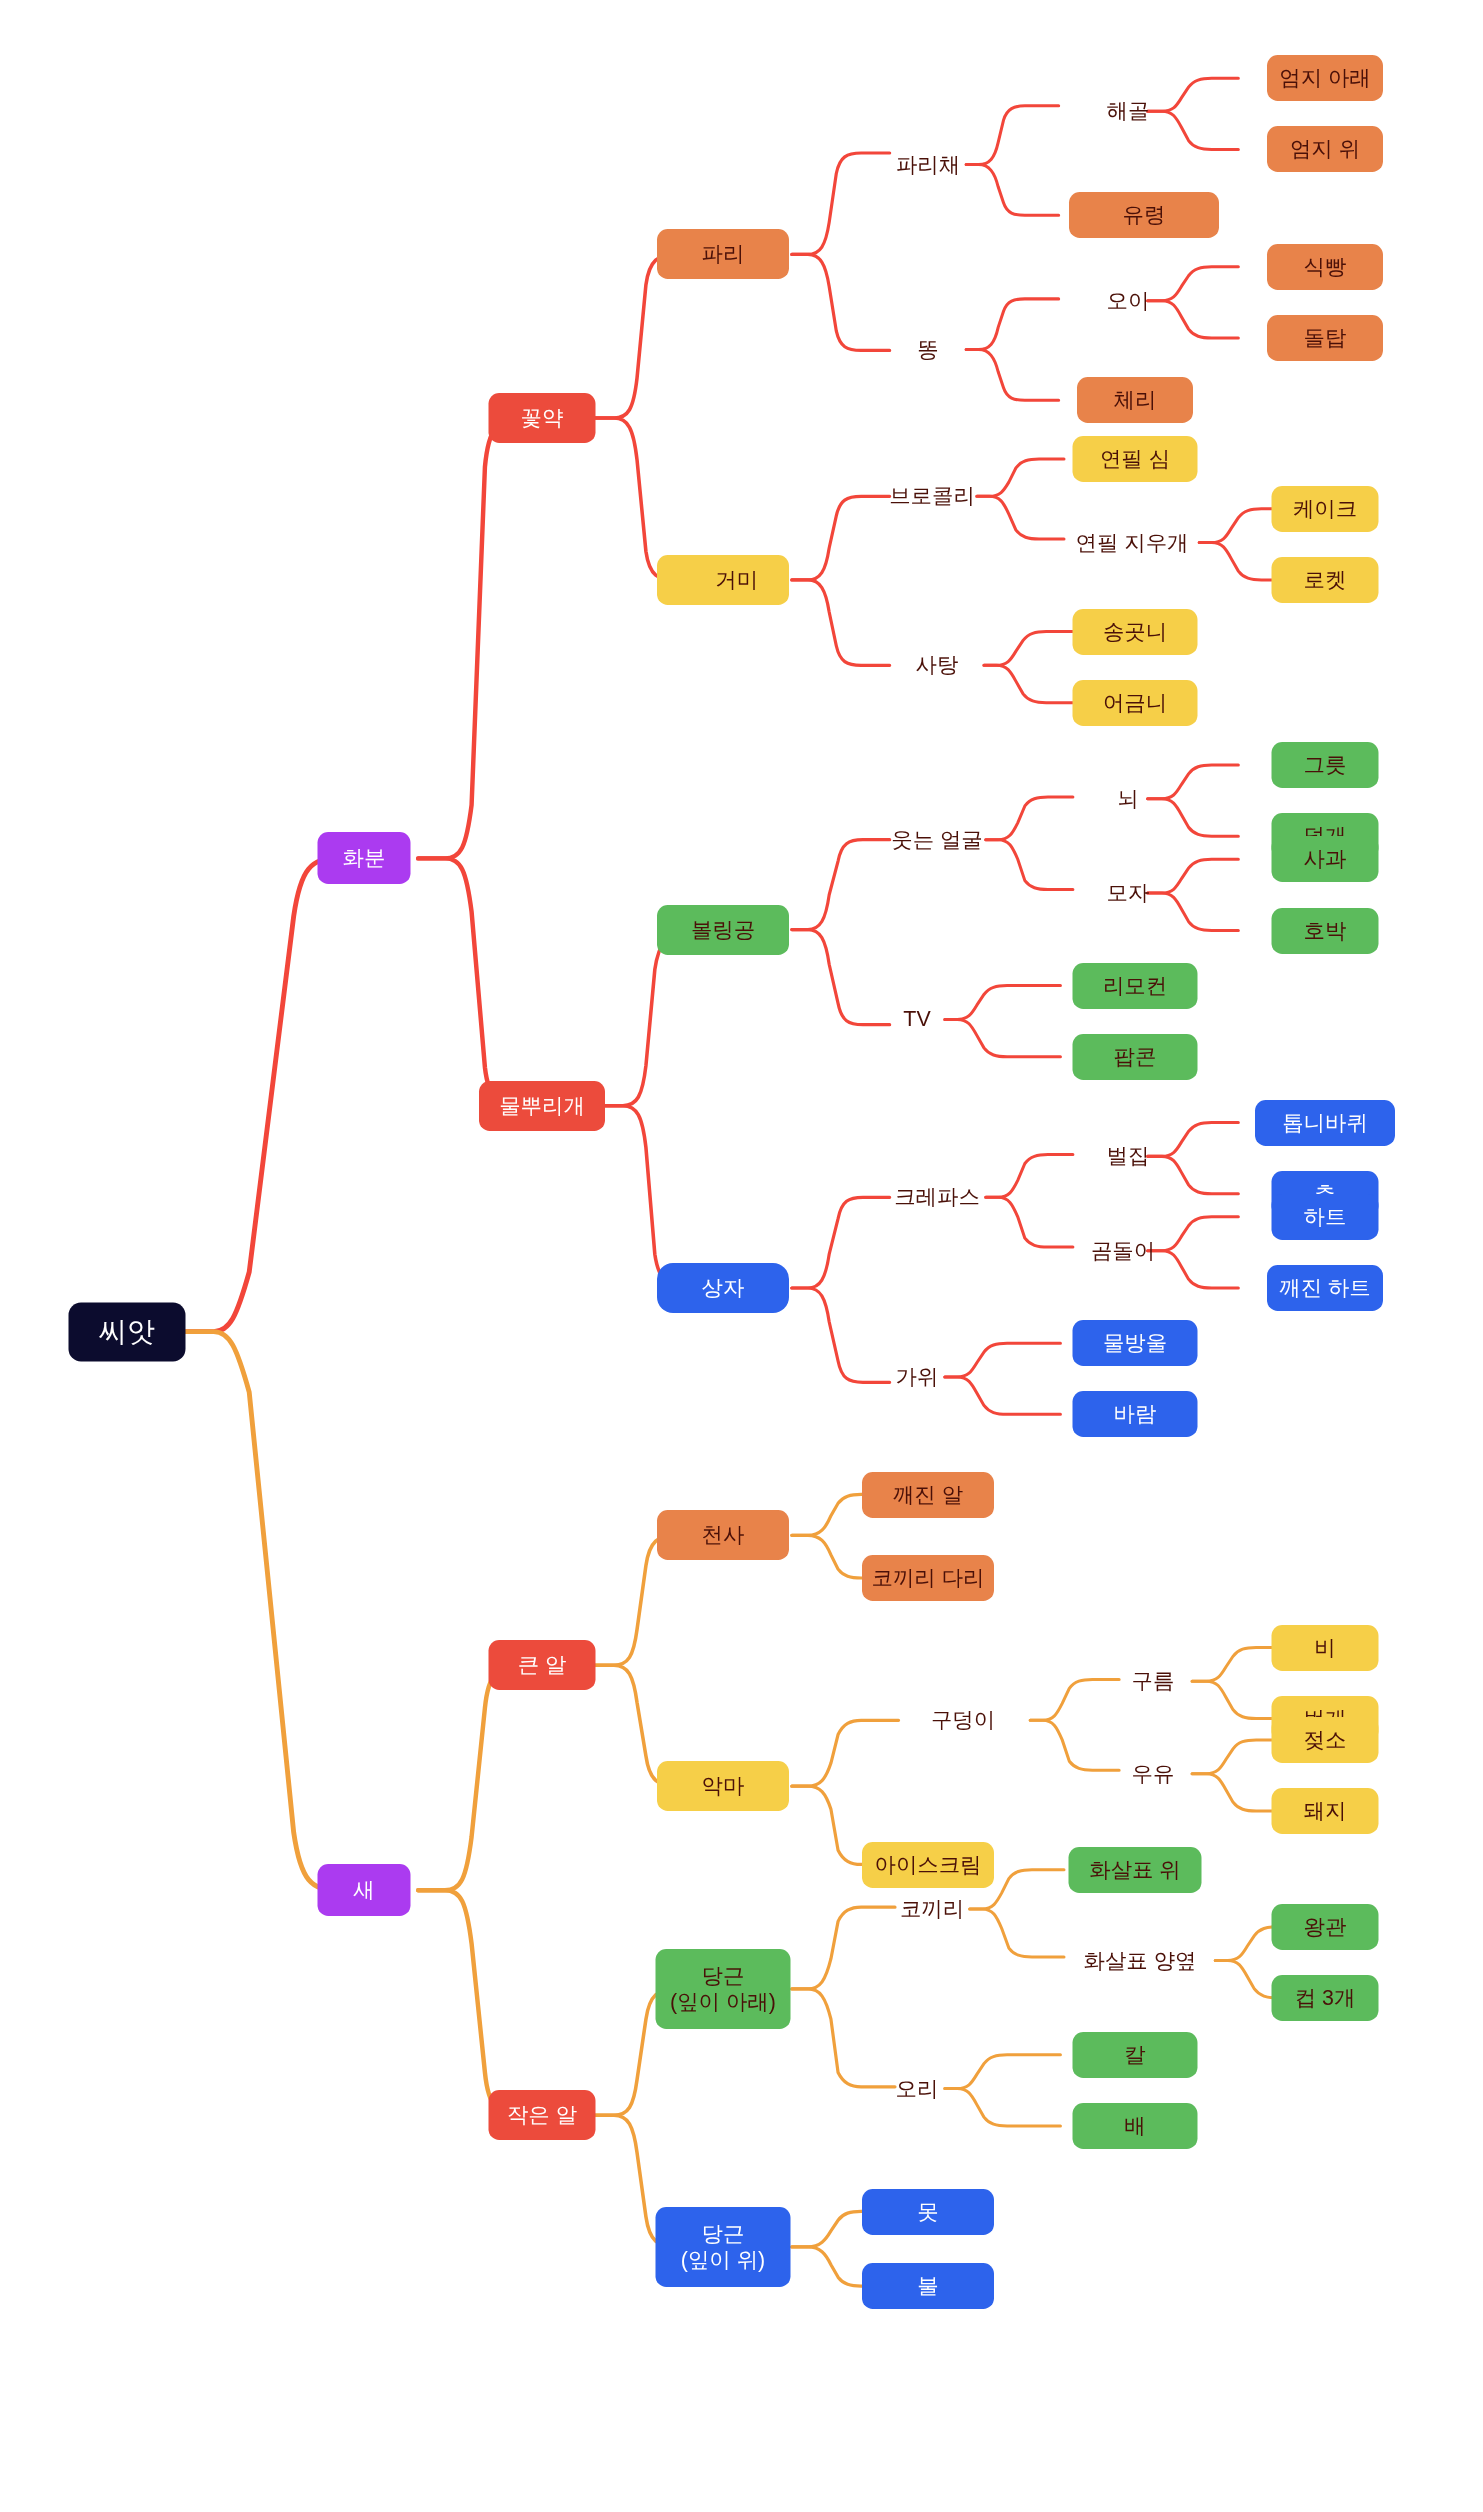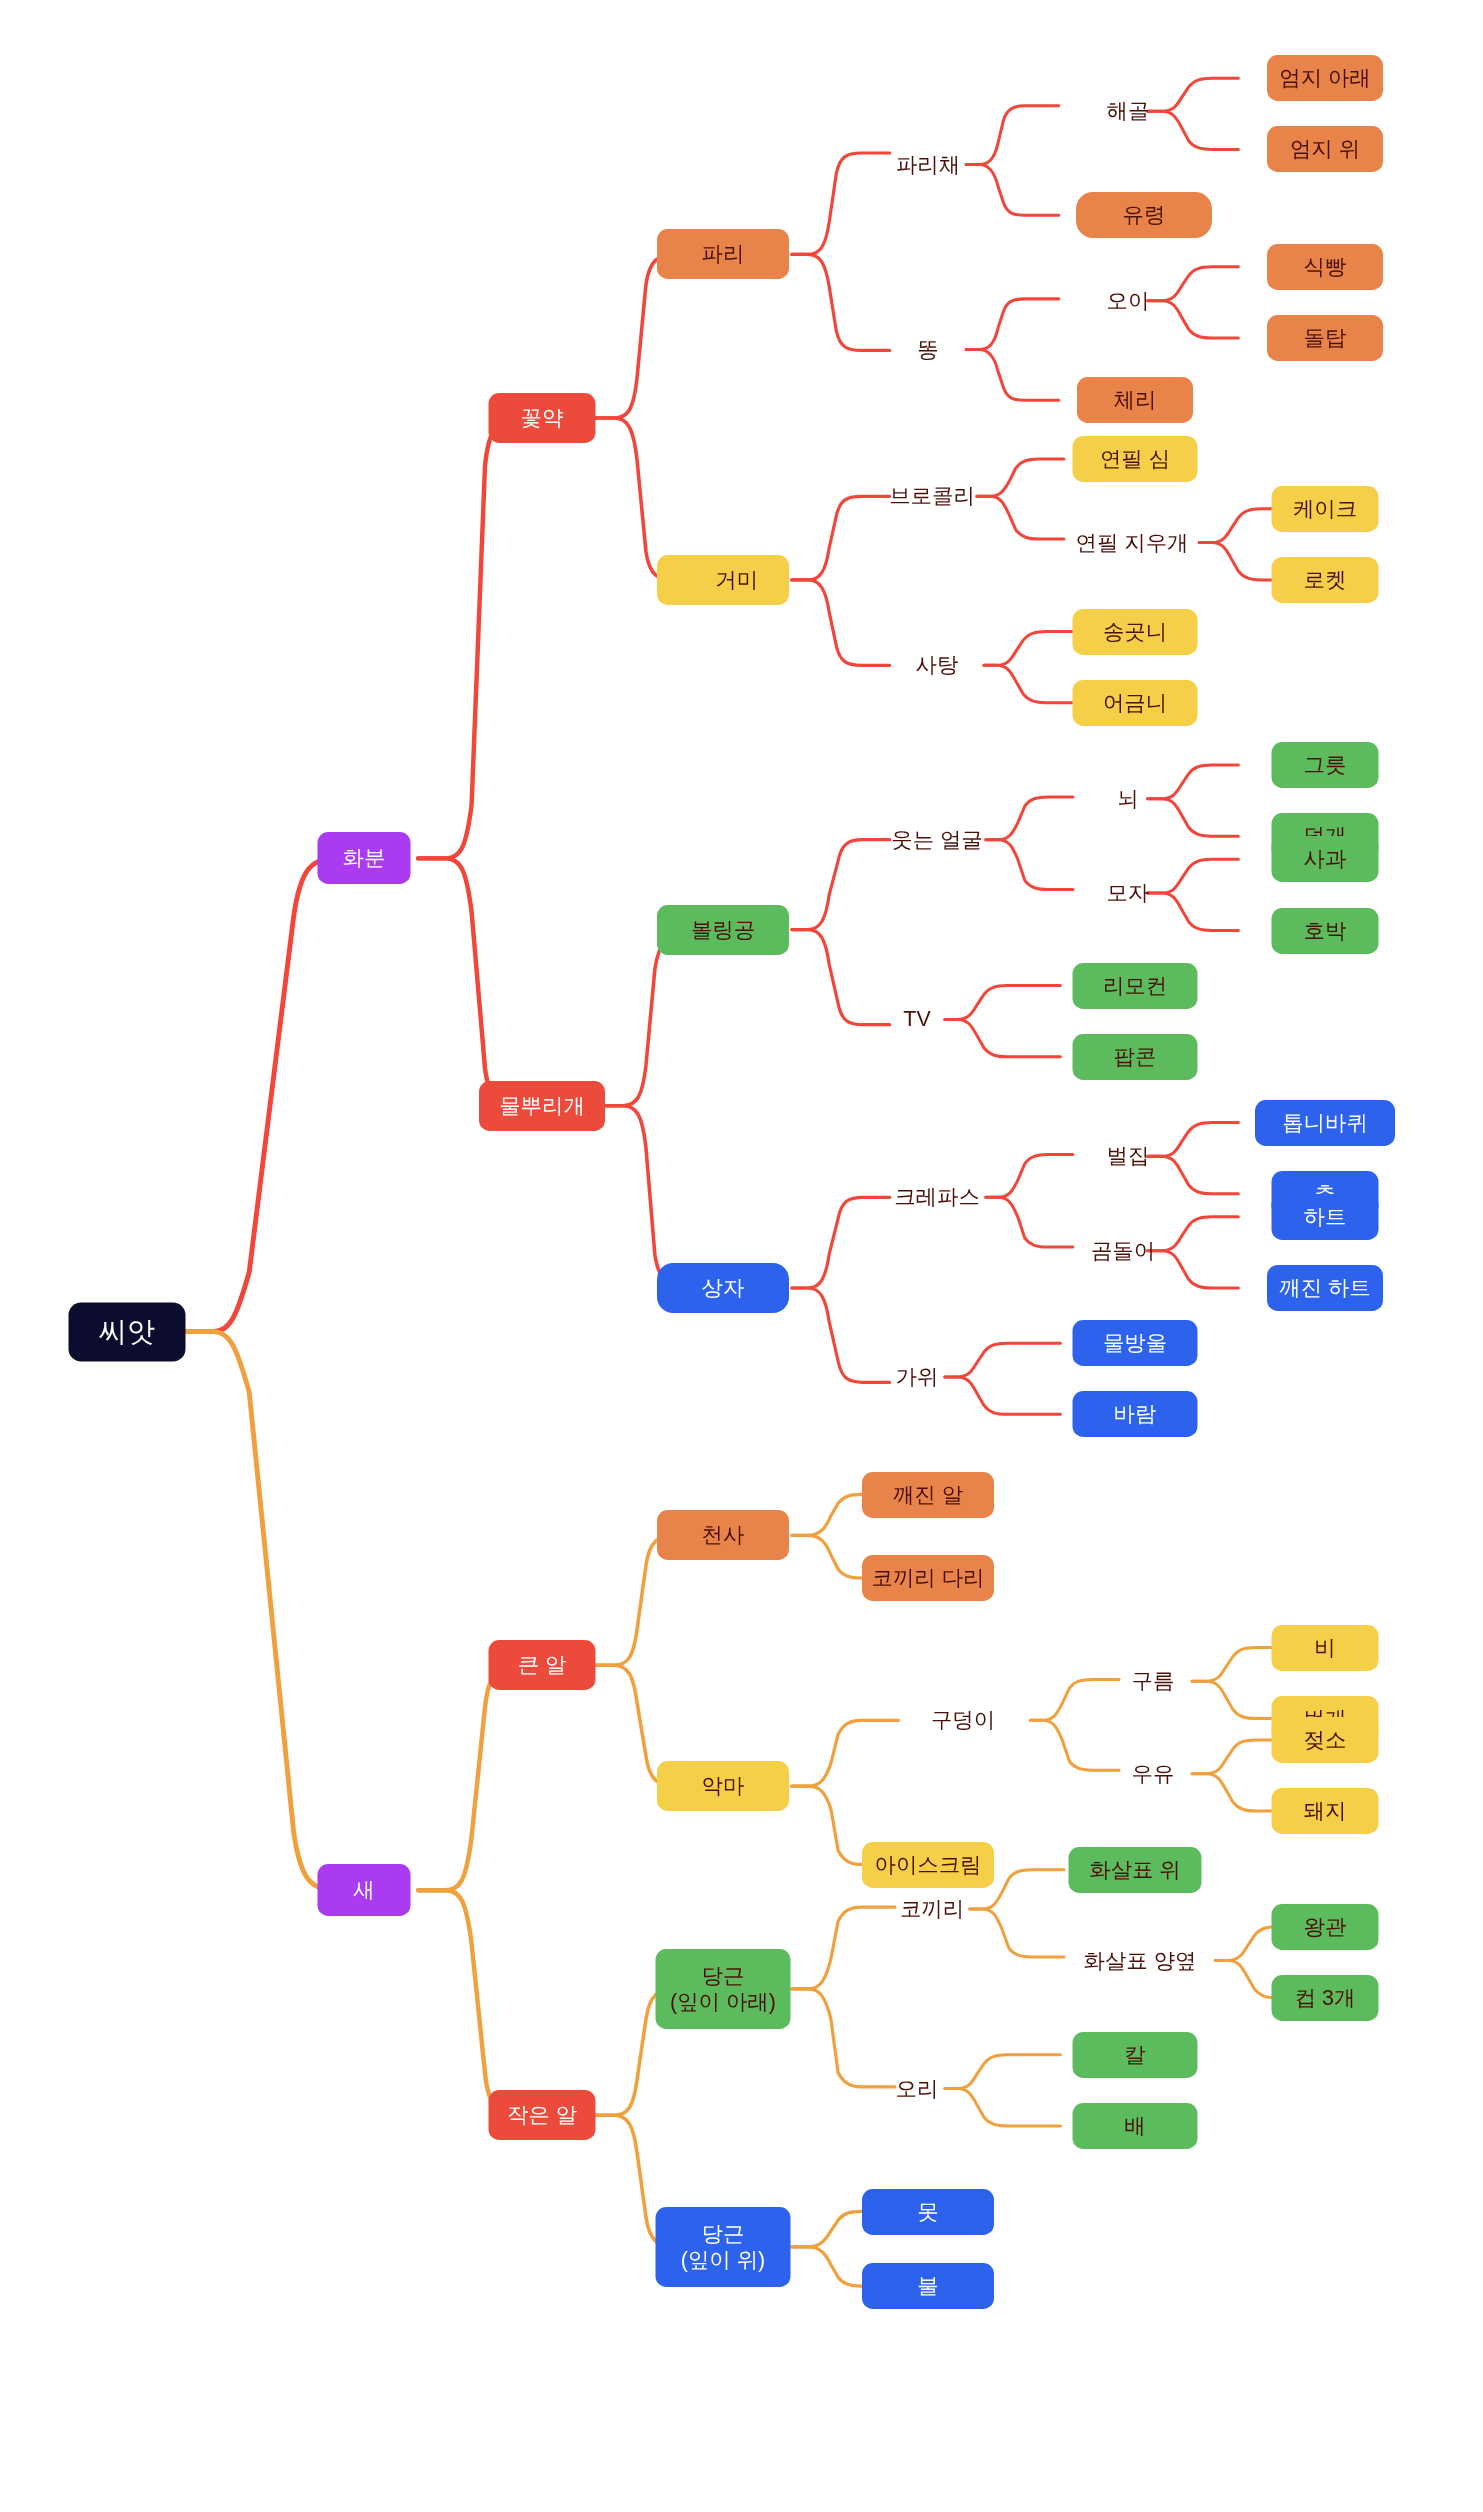--- a/index.html
+++ b/index.html
@@ -193,21 +193,21 @@
   <div class="node plain t16" style="left:932px;top:496px;"><span>브로콜리</span></div>
   <div class="node plain t16" style="left:937px;top:665px;"><span>사탕</span></div>
   <div class="node plain t16" style="left:937px;top:840px;"><span>웃는 얼굴</span></div>
   <div class="node plain t16" style="left:917px;top:1019px;"><span>TV</span></div>
   <div class="node plain t16" style="left:937px;top:1197px;"><span>크레파스</span></div>
   <div class="node plain t16" style="left:917px;top:1377px;"><span>가위</span></div>
   <div class="node plain t16" style="left:963px;top:1720px;"><span>구덩이</span></div>
   <div class="node plain t16" style="left:932px;top:1909px;"><span>코끼리</span></div>
   <div class="node plain t16" style="left:917px;top:2089px;"><span>오리</span></div>
 
-  <div class="node c-orange t16" style="left:1144px;top:215px;width:136px;height:46px;border-radius:17px;"><span>유령</span></div>
+  <div class="node c-orange t16" style="left:1144px;top:215px;width:150px;height:46px;"><span>유령</span></div>
   <div class="node plain t16" style="left:1128px;top:111px;"><span>해골</span></div>
   <div class="node c-orange t16" style="left:1325px;top:78px;width:116px;height:46px;"><span>엄지 아래</span></div>
   <div class="node c-orange t16" style="left:1325px;top:149px;width:116px;height:46px;"><span>엄지 위</span></div>
 
   <div class="node plain t16" style="left:1128px;top:301px;"><span>오이</span></div>
   <div class="node c-orange t16" style="left:1325px;top:267px;width:116px;height:46px;"><span>식빵</span></div>
   <div class="node c-orange t16" style="left:1325px;top:338px;width:116px;height:46px;"><span>돌탑</span></div>
   <div class="node c-orange t16" style="left:1135px;top:400px;width:116px;height:46px;"><span>체리</span></div>
 
   <div class="node c-yellow t16" style="left:1135px;top:459px;width:125px;height:46px;"><span>연필 심</span></div>

